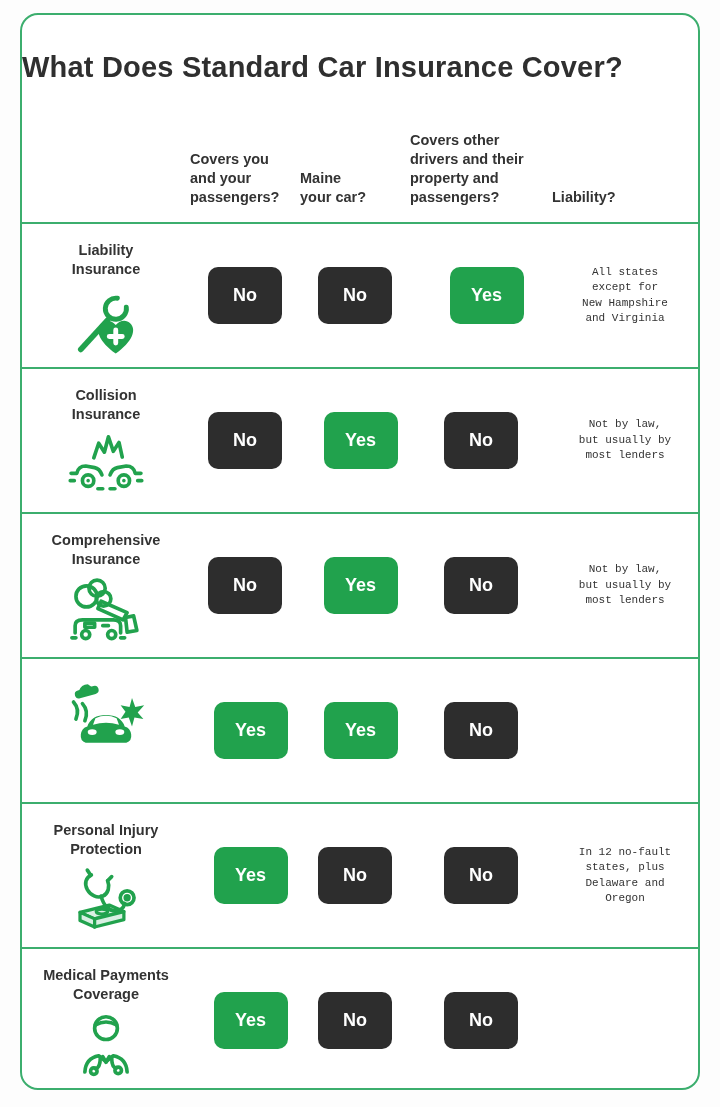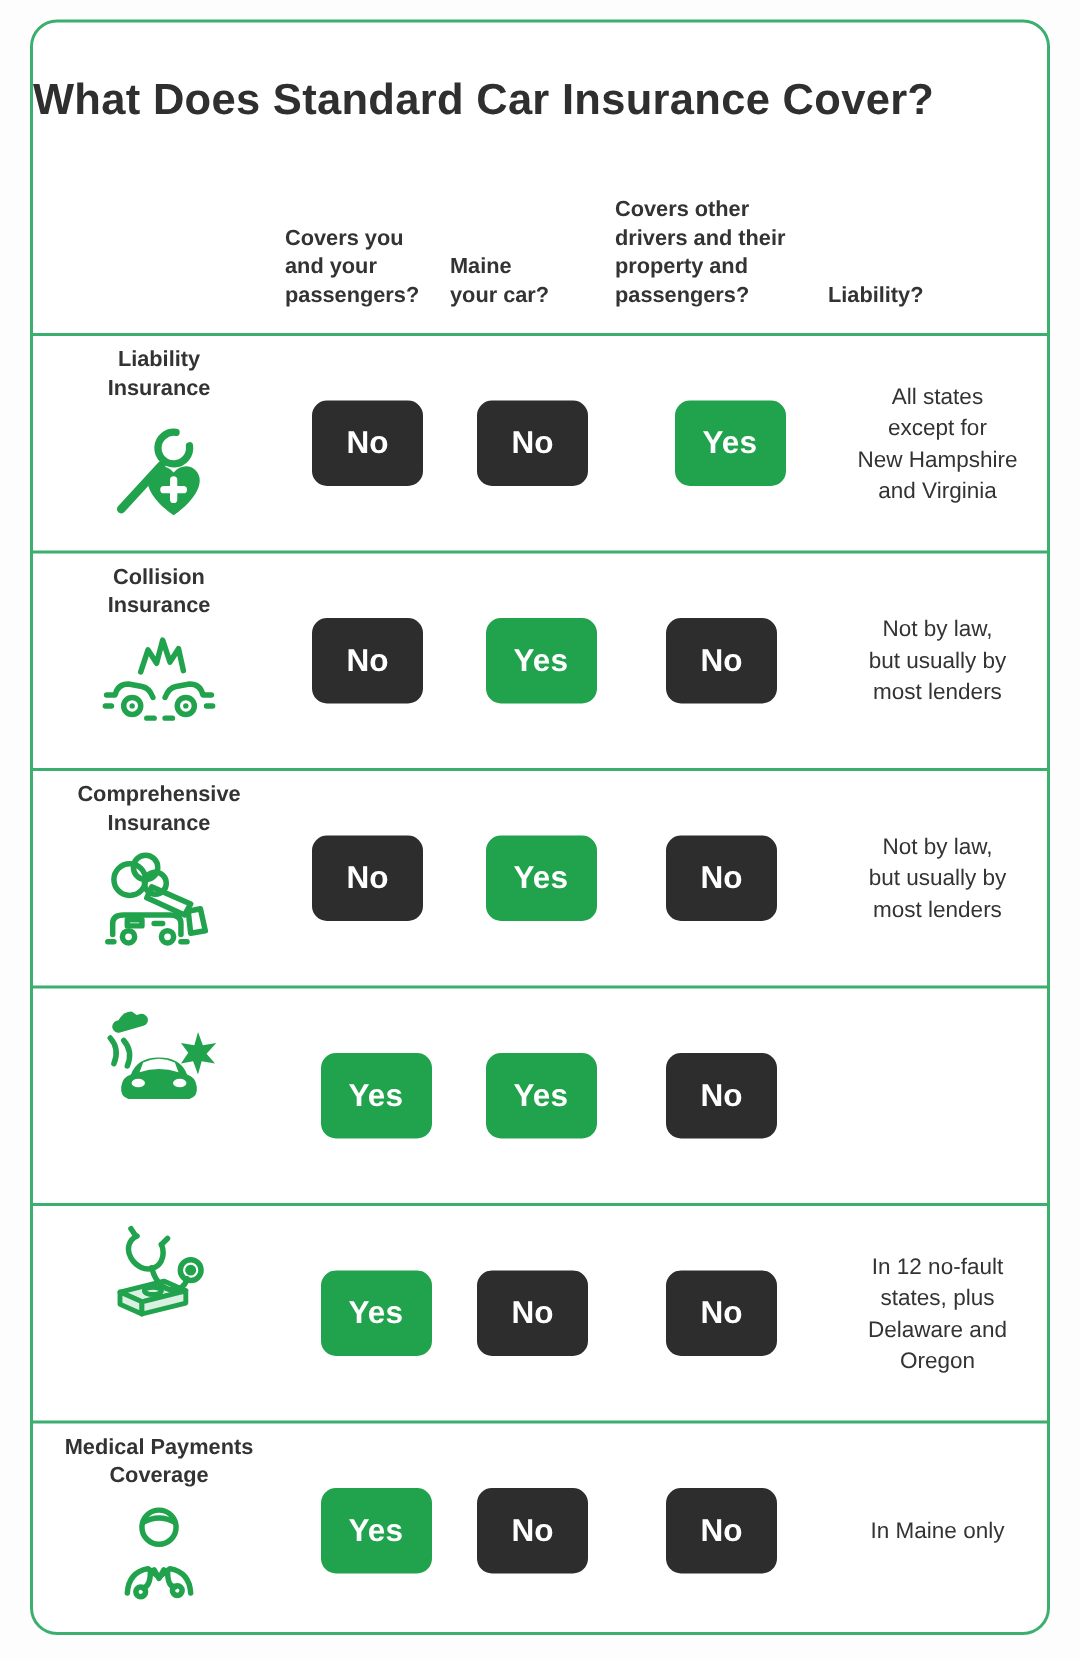--- a/index.html
+++ b/index.html
@@ -17,32 +17,32 @@
   }
   .pre{white-space:pre-line;}
   
   .header{height:207px;display:flex;flex-direction:column;flex:0 0 auto;}
   .title{margin-top:36px;text-align:left;font-size:29px;font-weight:bold;letter-spacing:.2px;color:#2f2f2f;}
   .grid{display:grid;grid-template-columns:168px 110px 110px 142px 1fr;}
   .colheads{margin-top:auto;padding-bottom:15px;align-items:end;}
   .colhead{font-size:14.5px;font-weight:bold;line-height:1.32;align-self:end;}
   
   .row{height:145px;border-top:2px solid var(--line);flex:0 0 auto;}
-  .namecell{display:flex;flex-direction:column;align-items:center;padding-top:7px;row-gap:3px;}
+  .namecell{display:flex;flex-direction:column;align-items:center;padding-top:17px;row-gap:3px;}
   .rowname{font-size:14.5px;font-weight:bold;text-align:center;line-height:1.3;}
   .icon{width:78px;height:78px;color:var(--green);flex:0 0 auto;}
   .cell{display:flex;align-items:center;justify-content:center;}
   .badge{
     width:74px;height:57px;border-radius:10px;
     display:flex;align-items:center;justify-content:center;
-    color:#ffffff;font-size:21px;font-weight:bold;
+    color:#ffffff;font-size:18px;font-weight:bold;
   }
   .badge.yes{background:var(--green);margin-left:11px;}
   .badge.no{background:var(--dark);}
-  .required{font-size:15px;line-height:1.4;text-align:center;padding:0 8px;}
+  .required{font-size:11px;line-height:1.4;text-align:center;padding:0 8px;font-family:Liberation Mono, monospace;}
 </style>
 </head>
 <body>
 
 <div class="card">
 
   <div class="header">
     <div class="title">What Does Standard Car Insurance Cover?</div>
     <div class="grid colheads">
       <div></div>
@@ -193,20 +193,22 @@
     <div class="cell">
         <div class="badge yes">Yes</div>
       </div>
     <div class="cell">
         <div class="badge no">No</div>
       </div>
   </div>
 
   <div class="grid row">
     <div class="namecell">
+      <div class="rowname pre">Personal Injury
+Protection</div>
       <span class="icon">
         <svg viewBox="0 0 96 96" width="78" height="78">
           <g stroke="currentColor" stroke-width="4" fill="#d9f0e3" stroke-linejoin="round">
             <path d="M16 62 L52 53 L70 61 L34 70 Z"></path>
             <path d="M16 62 L16 72 L34 80 L34 70 Z"></path>
             <path d="M34 70 L70 61 L70 71 L34 80 Z"></path>
             <ellipse cx="43" cy="61" rx="7" ry="3" fill="none"></ellipse>
           </g>
           <g fill="none" stroke="currentColor" stroke-width="4.5" stroke-linecap="round">
             <path d="M30 16 c-7 3 -9 11 -5 18 c4 7 12 11 19 8 c7 -3 9 -12 6 -19"></path>
@@ -256,18 +258,15 @@
     </div>
     <div class="cell">
         <div class="badge yes">Yes</div>
       </div>
     <div class="cell">
         <div class="badge no">No</div>
       </div>
     <div class="cell">
         <div class="badge no">No</div>
       </div>
-    <div class="cell">
-        <div class="required pre">In Maine only</div>
-      </div>
   </div>
 
 </div>
 
 </body></html>

